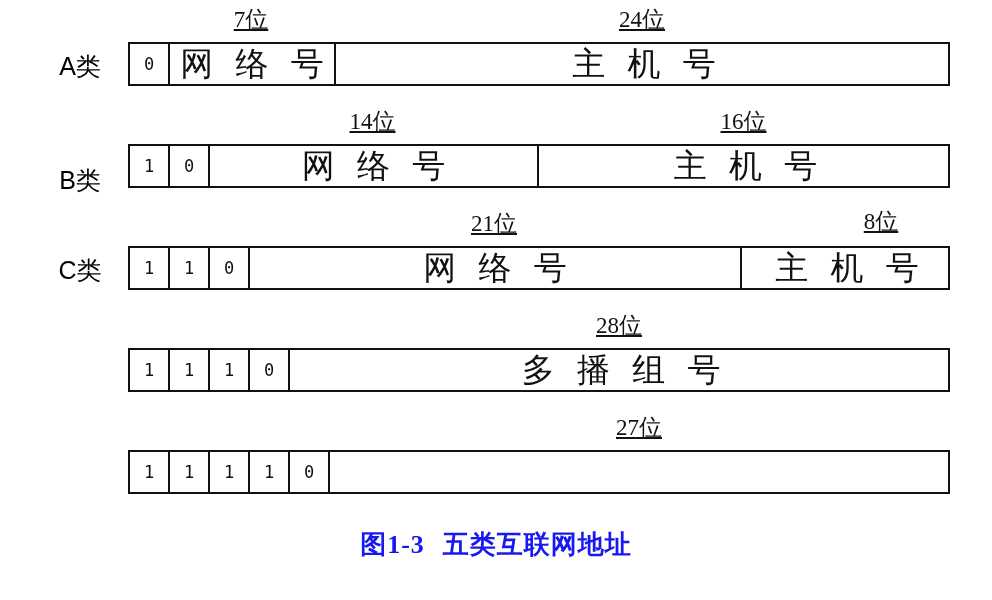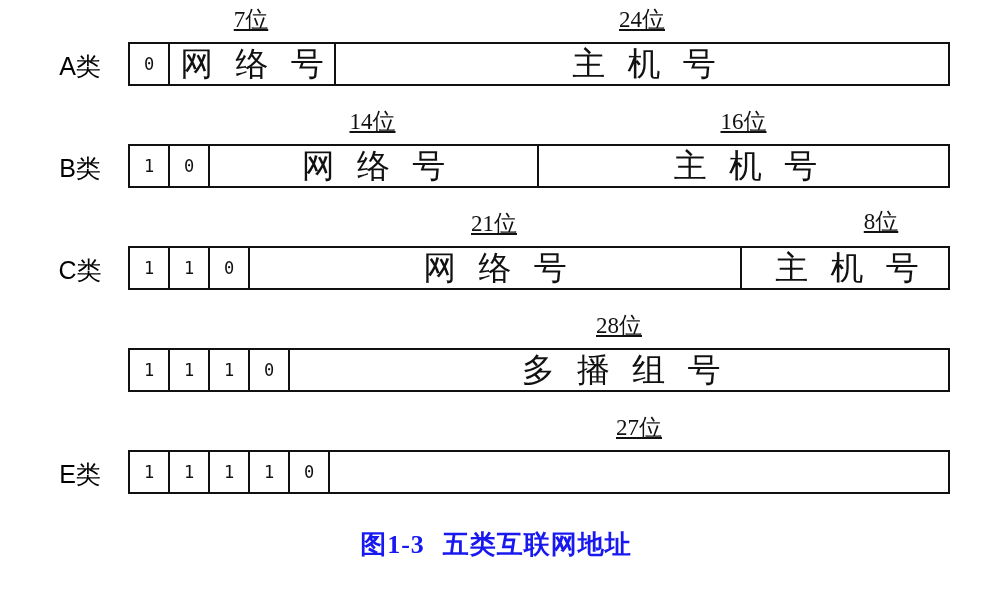--- a/index.html
+++ b/index.html
@@ -121,21 +121,21 @@
       <div class="class-label" style="top: 50px;">A类</div>
       <div class="bits-label" style="top: 4px; left: 251px;">7位</div>
       <div class="bits-label" style="top: 4px; left: 642px;">24位</div>
       <div class="bar" style="top: 42px; width: 822px; height: 44px;">
         <div class="bitcell" style="width: 40px; flex-basis: 40px;">0</div>
         <div class="field bordered" style="width: 166px; flex: 0 0 166px;">网 络 号</div>
         <div class="field" style="width: 616px; flex: 0 0 616px; border-right: none;">主 机 号</div>
       </div>
     </div>
     <div class="row" style="top: 0px;">
-      <div class="class-label" style="top: 152px;">B类</div>
+      <div class="class-label" style="top: 164px;">B类</div>
       <div class="bits-label" style="top: 106px; left: 372.5px;">14位</div>
       <div class="bits-label" style="top: 106px; left: 743.5px;">16位</div>
       <div class="bar" style="top: 144px; width: 822px; height: 44px;">
         <div class="bitcell" style="width: 40px; flex-basis: 40px;">1</div>
         <div class="bitcell" style="width: 40px; flex-basis: 40px;">0</div>
         <div class="field bordered" style="width: 329px; flex: 0 0 329px;">网 络 号</div>
         <div class="field" style="width: 413px; flex: 0 0 413px; border-right: none;">主 机 号</div>
       </div>
     </div>
     <div class="row" style="top: 0px;">
@@ -154,21 +154,20 @@
       <div class="bits-label" style="top: 310px; left: 619px;">28位</div>
       <div class="bar" style="top: 348px; width: 822px; height: 44px;">
         <div class="bitcell" style="width: 40px; flex-basis: 40px;">1</div>
         <div class="bitcell" style="width: 40px; flex-basis: 40px;">1</div>
         <div class="bitcell" style="width: 40px; flex-basis: 40px;">1</div>
         <div class="bitcell" style="width: 40px; flex-basis: 40px;">0</div>
         <div class="field" style="width: 662px; flex: 0 0 662px; border-right: none; text-align: right;">多 播 组 号</div>
       </div>
     </div>
     <div class="row" style="top: 0px;">
-      <div class="class-label" style="top: 458px;">E类</div>
       <div class="bits-label" style="top: 412px; left: 639px;">27位</div>
       <div class="bar" style="top: 450px; width: 822px; height: 44px;">
         <div class="bitcell" style="width: 40px; flex-basis: 40px;">1</div>
         <div class="bitcell" style="width: 40px; flex-basis: 40px;">1</div>
         <div class="bitcell" style="width: 40px; flex-basis: 40px;">1</div>
         <div class="bitcell" style="width: 40px; flex-basis: 40px;">1</div>
         <div class="bitcell" style="width: 40px; flex-basis: 40px;">0</div>
       </div>
     </div>
   </div>

